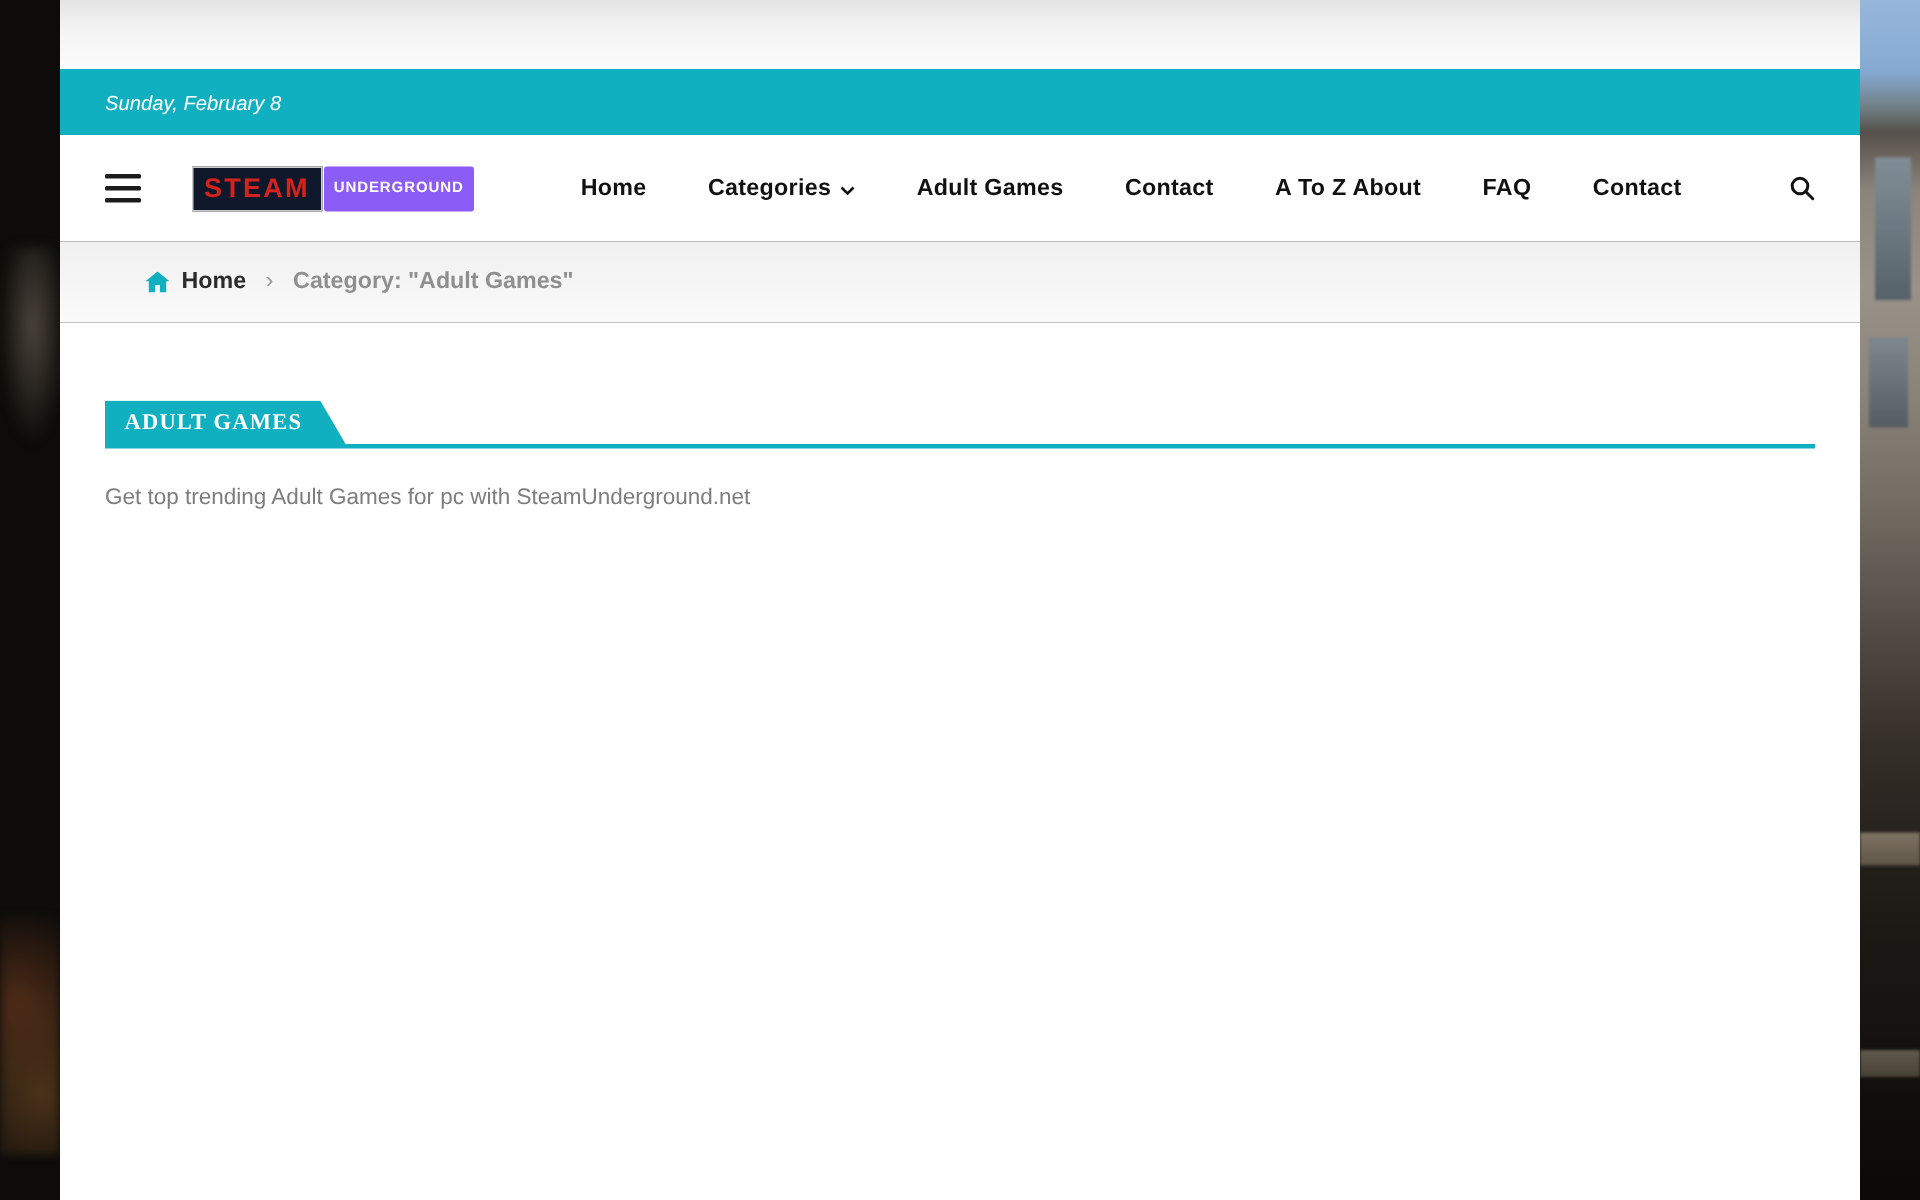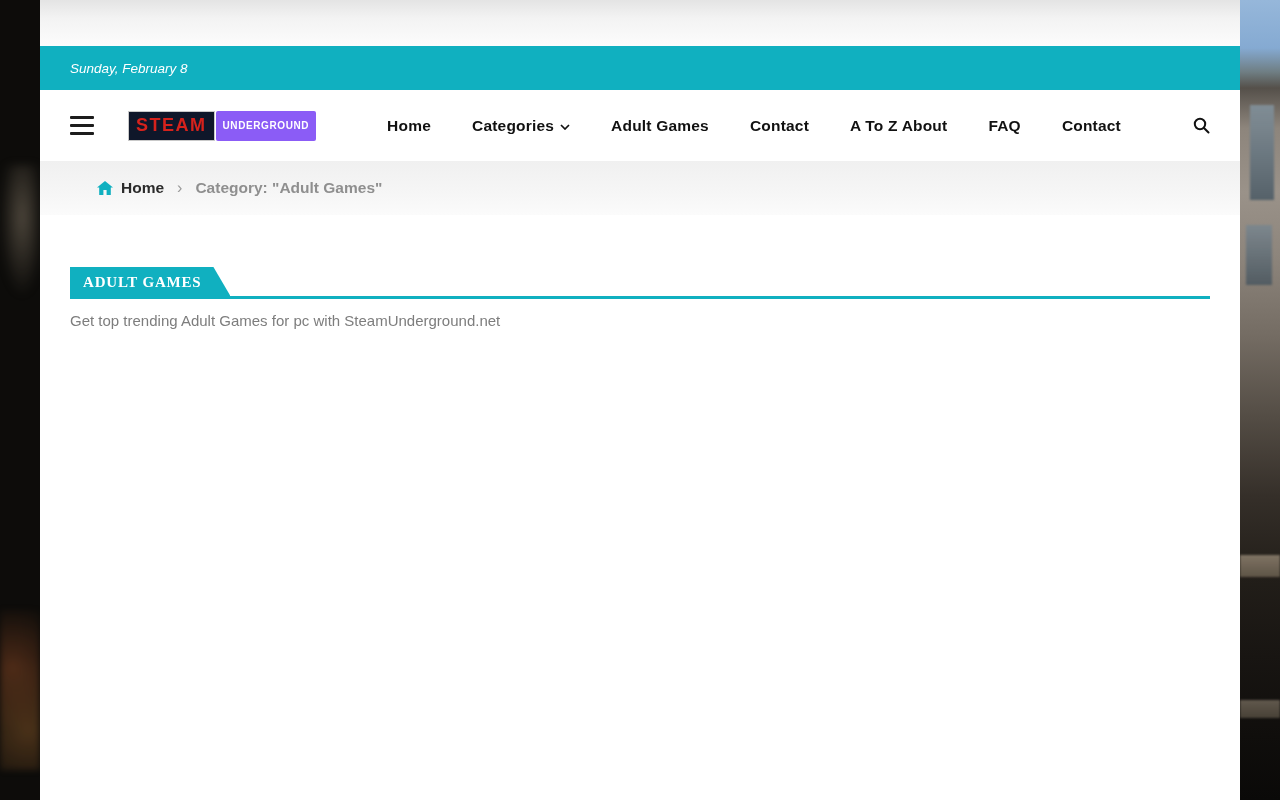--- a/index.html
+++ b/index.html
@@ -113,21 +113,21 @@
   .section-head { border-bottom: 3px solid #10b0c0; }
   .banner {
     display: inline-block; vertical-align: bottom;
     height: 29px; line-height: 30px;
     background: #10b0c0; color: #fff;
     font-family: "Liberation Serif", serif; font-weight: 700; font-size: 15px;
     letter-spacing: 0.8px;
     padding: 0 29px 0 13px;
     clip-path: polygon(0 0, calc(100% - 17px) 0, 100% 100%, 0 100%);
   }
-  .desc { margin: 13px 0 0; color: #7d7d7d; font-size: 15px; }
+  .desc { margin: 24px 0 0; color: #7d7d7d; font-size: 15px; }
 </style>
 </head>
 <body>
 
 <div class="bg-left"></div>
 <div class="bg-right"></div>
 
 <div class="page">
 
   <div class="top-gap"></div>

